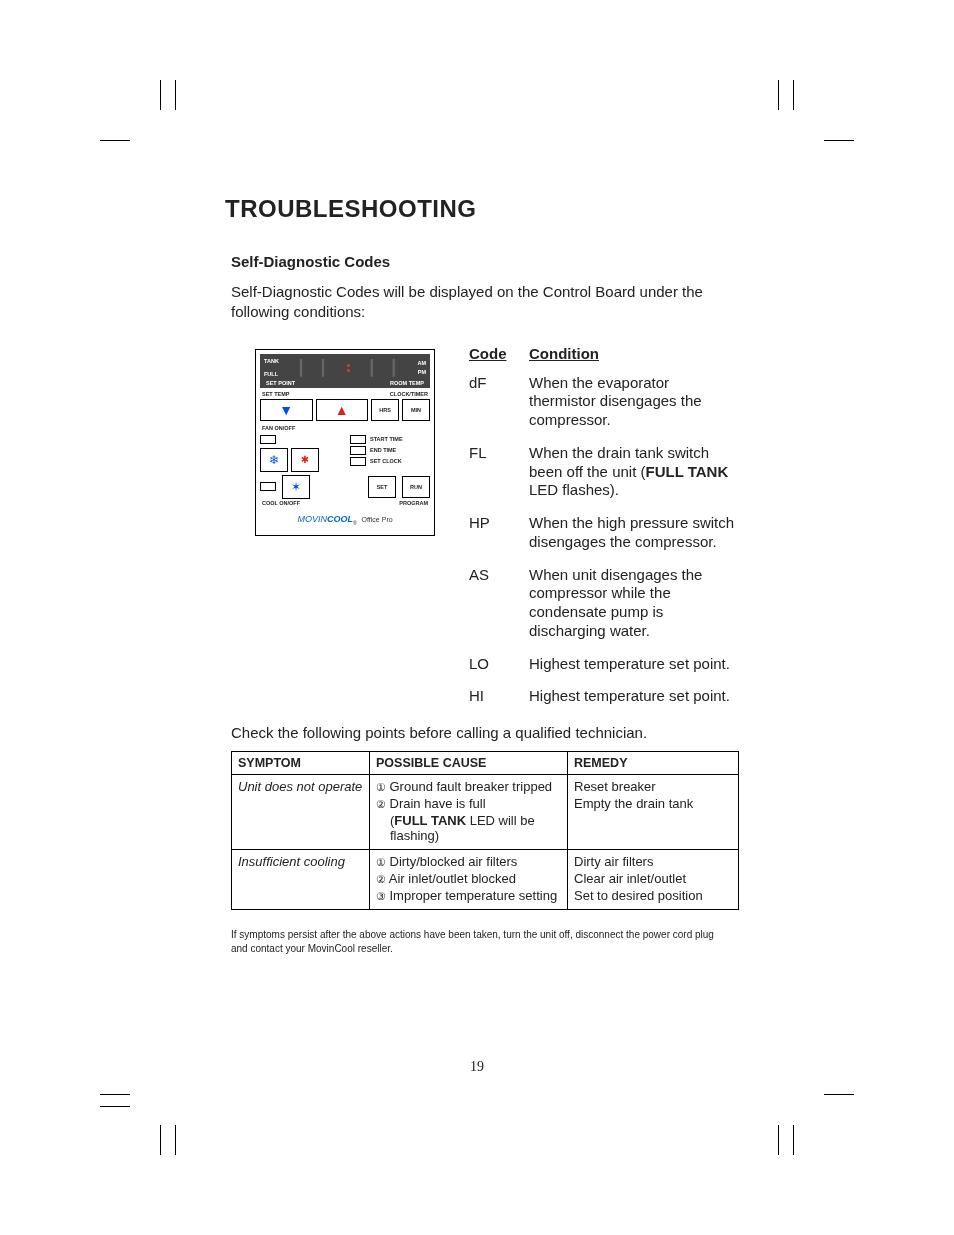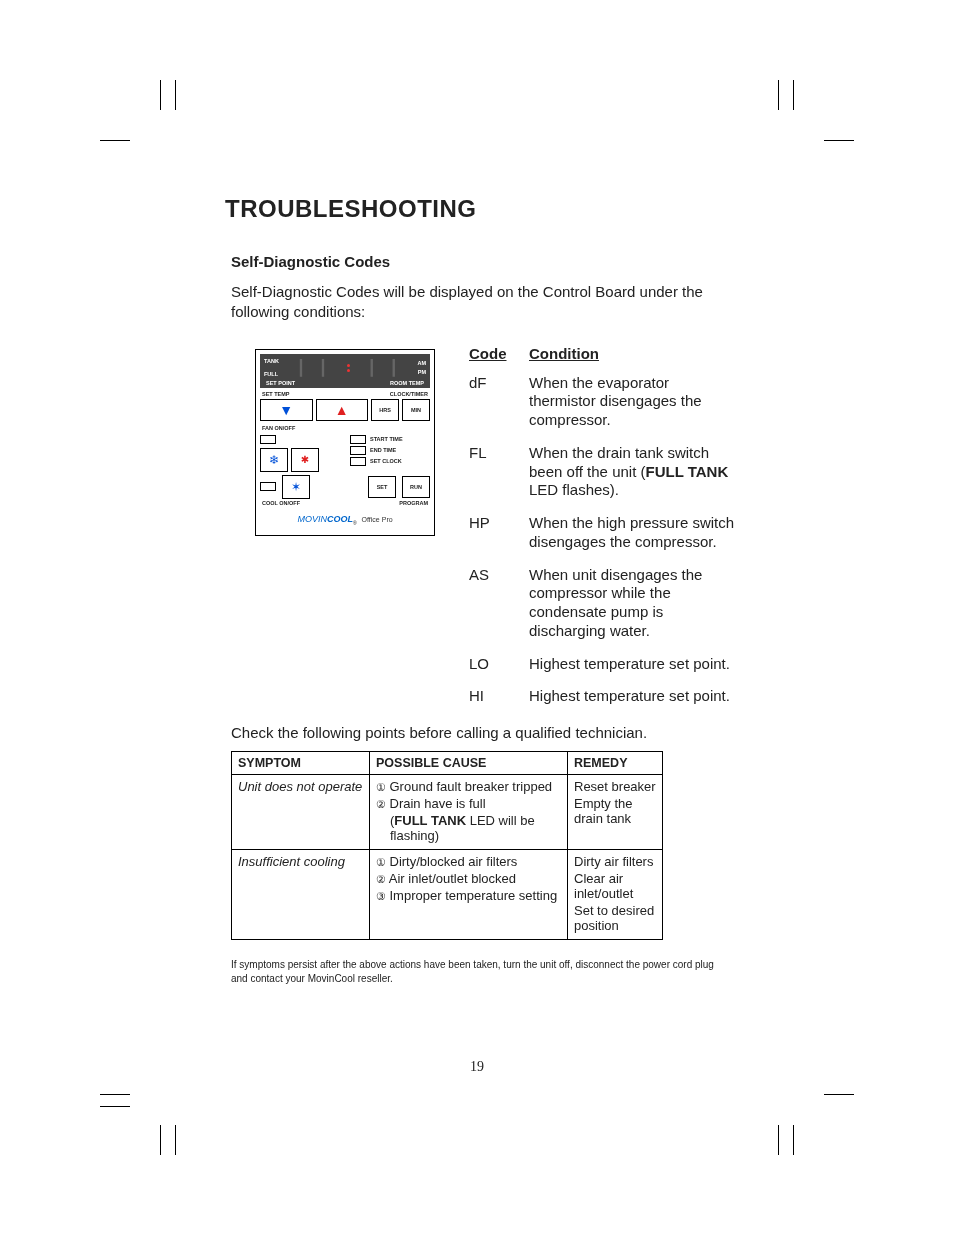--- a/index.html
+++ b/index.html
@@ -141,21 +141,21 @@
     line-height: 1.25;
   }
 
   p.check {
     font-size: 15px;
     margin: 18px 0 10px 6px;
   }
 
   table {
     border-collapse: collapse;
-    width: 432px;
+    width: 508px;
     margin-left: 6px;
     font-size: 13px;
   }
   th, td {
     border: 1px solid #000;
     padding: 4px 6px;
     text-align: left;
     vertical-align: top;
   }
   th {

